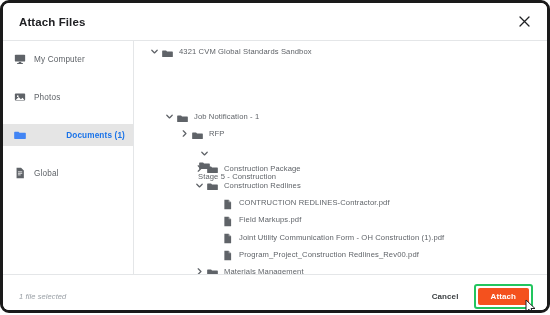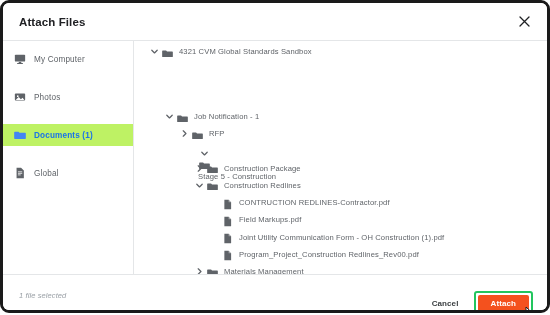--- a/index.html
+++ b/index.html
@@ -74,21 +74,22 @@
     display: flex;
     align-items: center;
     gap: 8px;
     height: 22px;
     padding: 0 8px 0 10px;
     cursor: pointer;
     box-sizing: border-box;
   }
   .side-item + .side-item { margin-top: 16px; }
   .side-item.active {
-    background: #bef264;
+    background: #e5e5e5;
+    justify-content: space-between;
   }
   .side-icon {
     width: 13px;
     height: 13px;
     display: flex;
     align-items: center;
     justify-content: center;
     flex: 0 0 13px;
     color: #5f6368;
   }
@@ -165,23 +166,23 @@
     color: #1a73e8;
     font-weight: bold;
   }
 
   
   .dialog-footer {
     height: 36px;
     min-height: 36px;
     border-top: 1px solid #e4e6e8;
     display: flex;
-    align-items: flex-start;
+    align-items: center;
     justify-content: space-between;
-    padding: 16px 14px 0 16px;
+    padding: 7px 14px 0 16px;
     box-sizing: border-box;
     background: #ffffff;
   }
   .sel-status {
     font-size: 7.5px;
     font-style: italic;
     color: #9aa0a6;
     letter-spacing: 0.1px;
   }
   .footer-actions {

